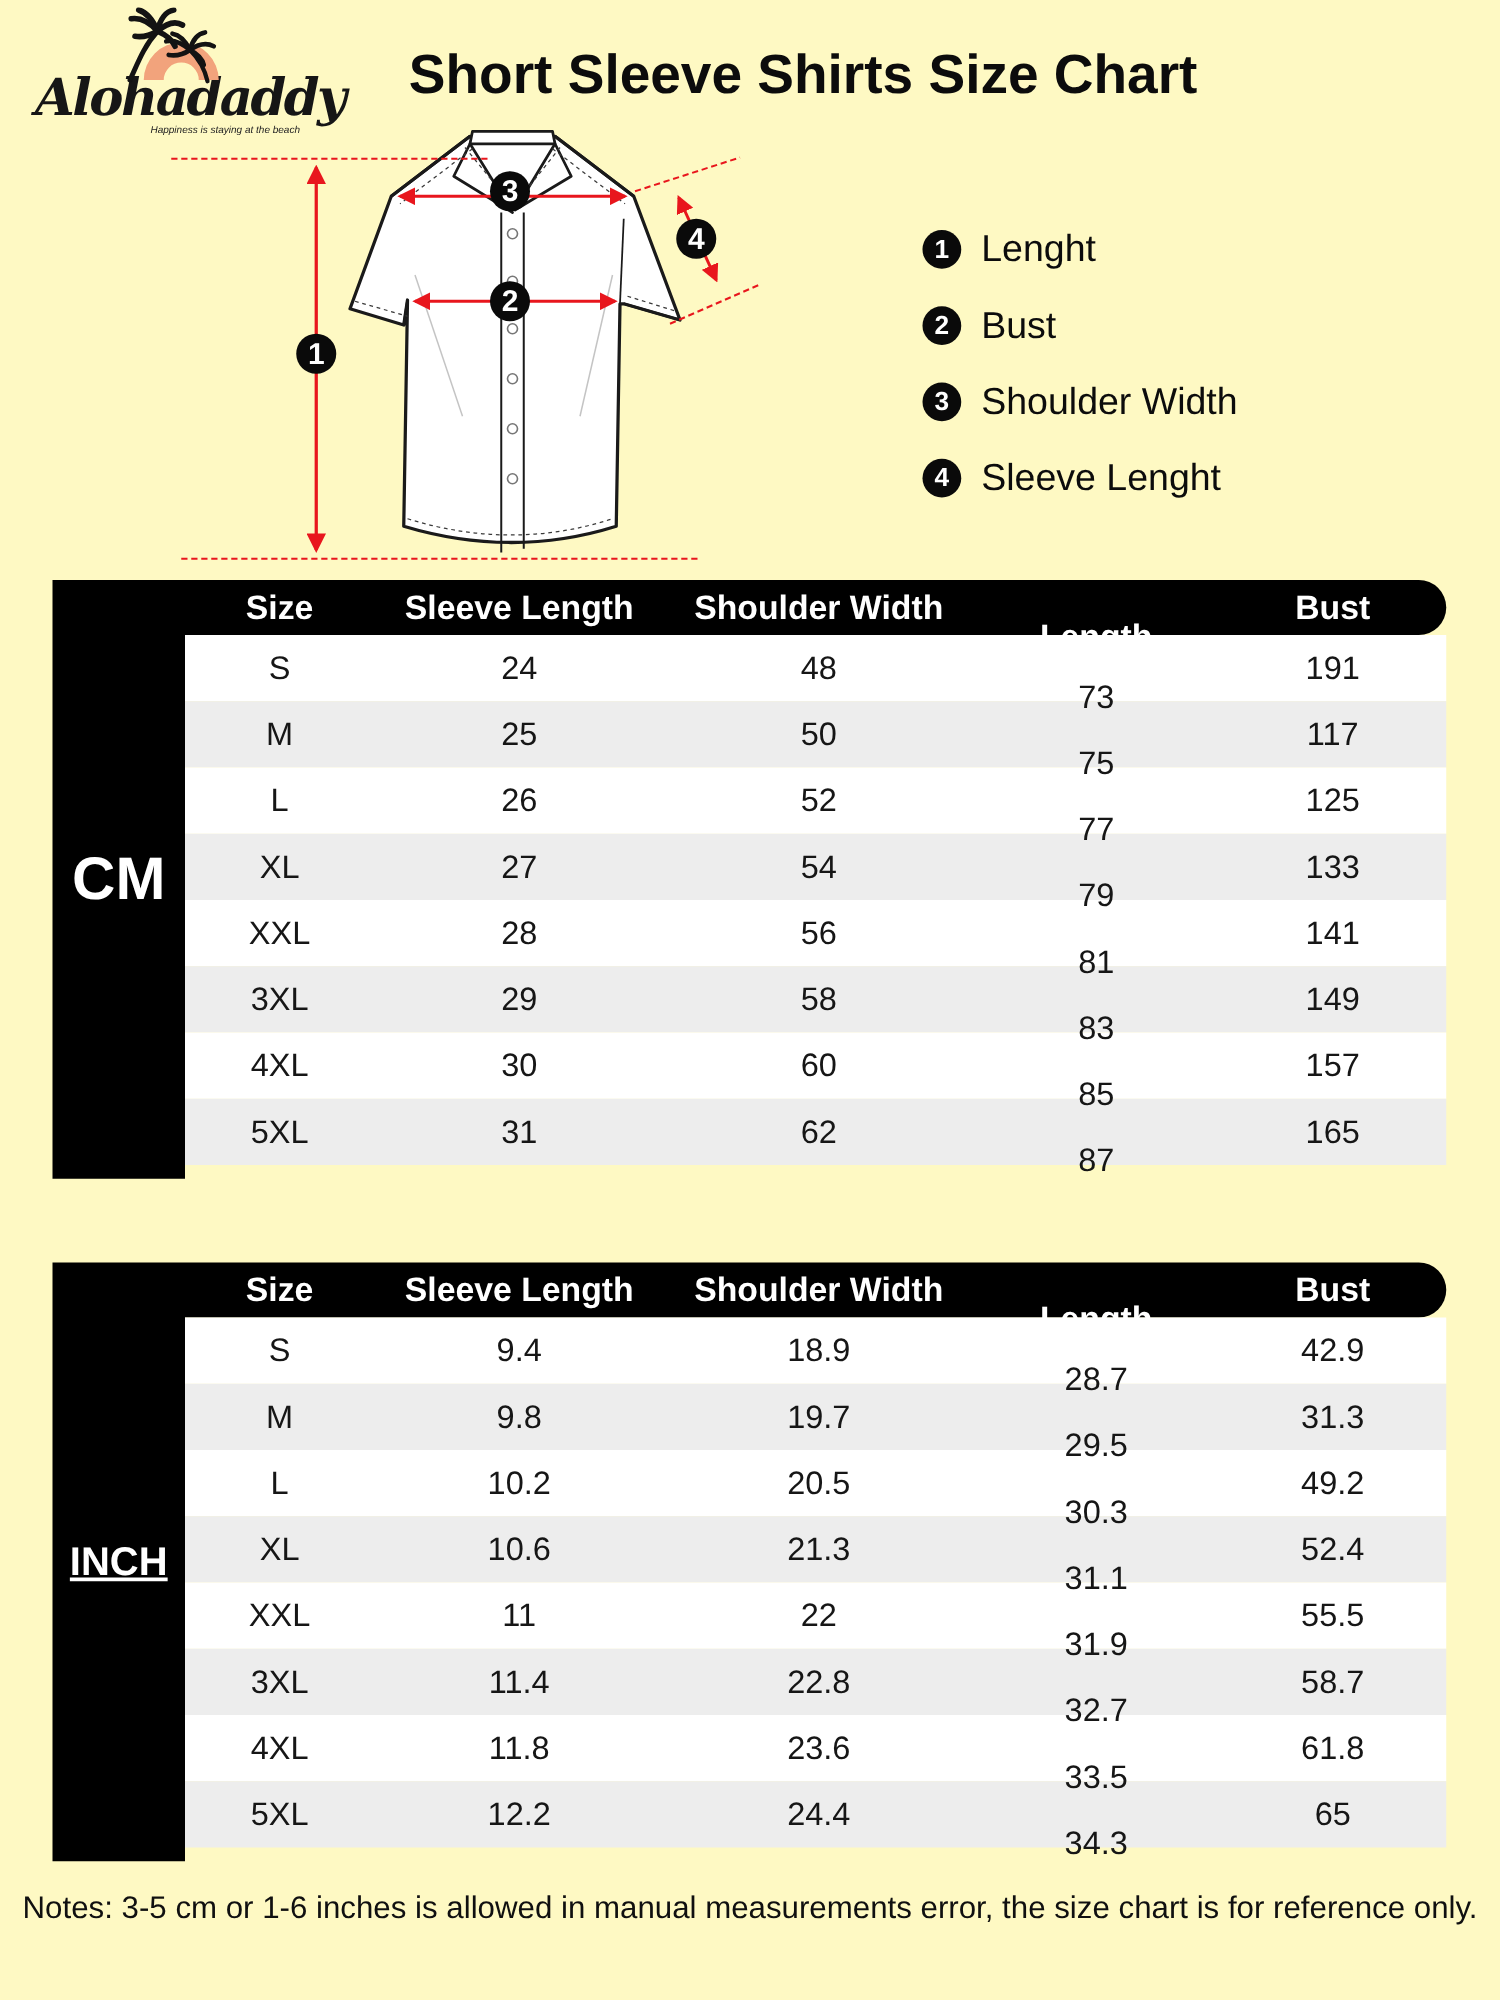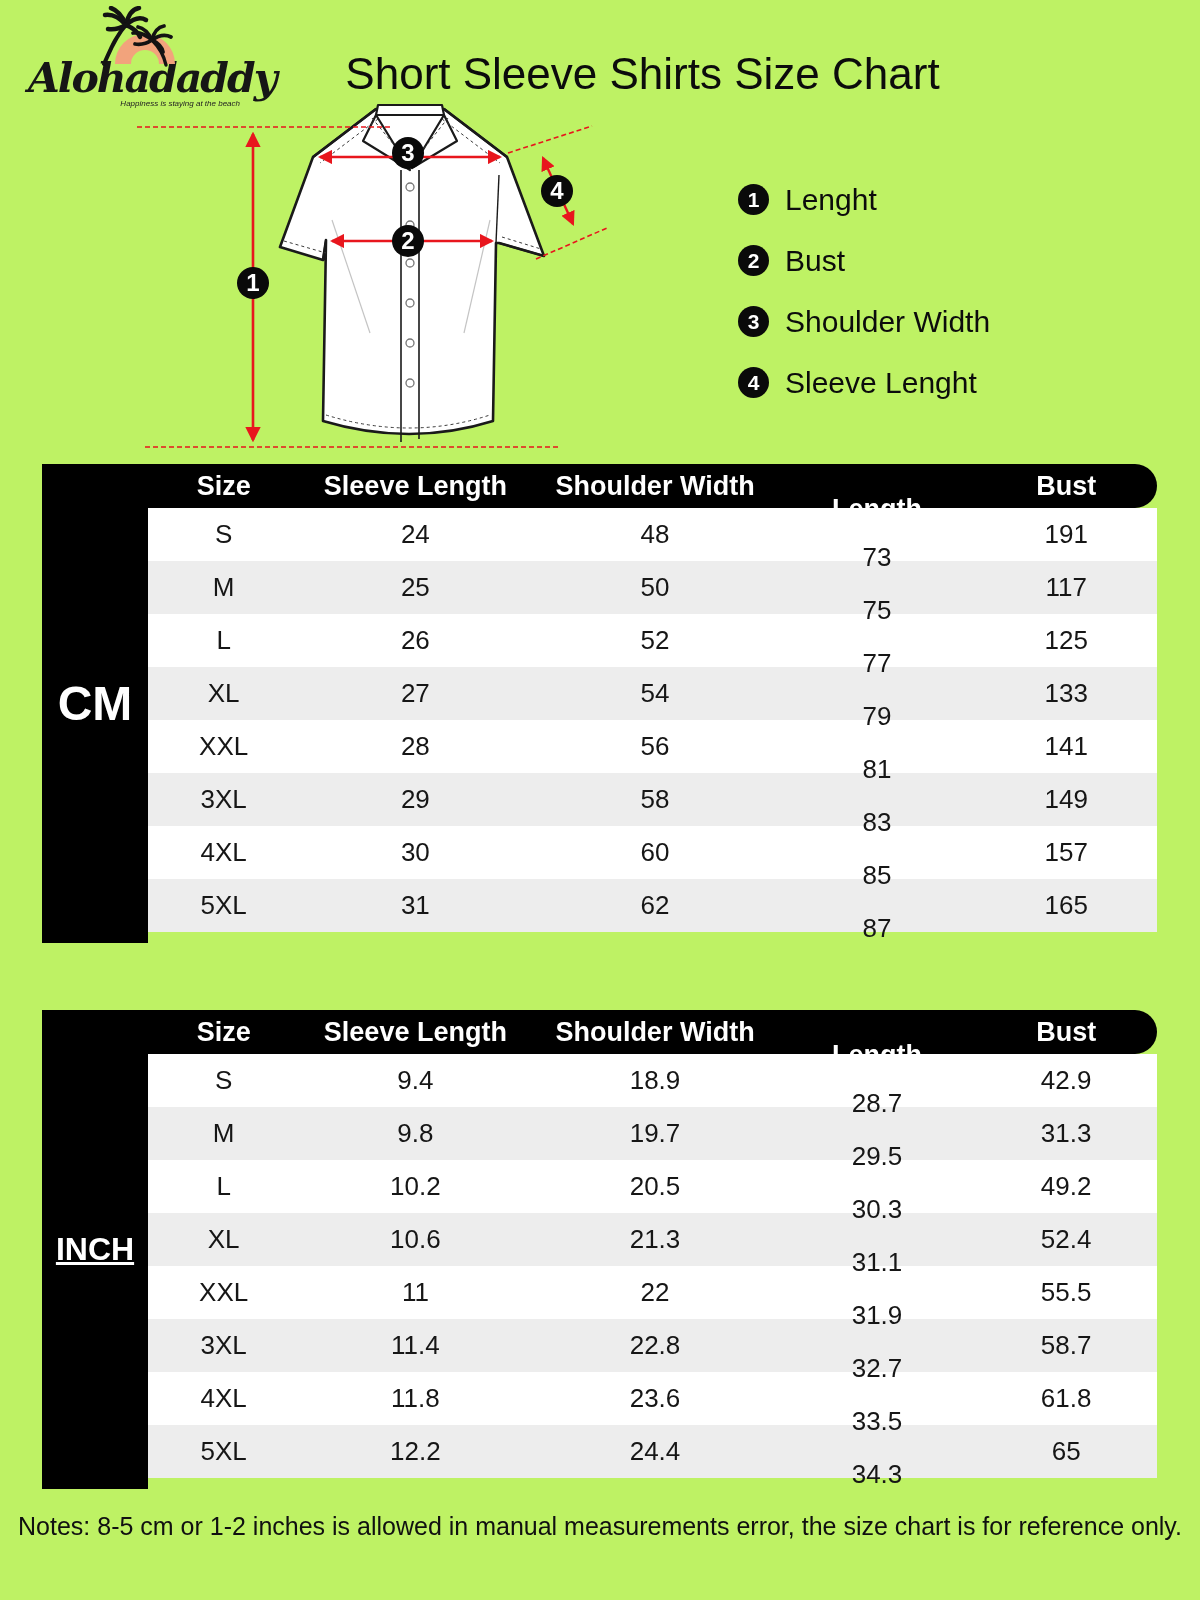--- a/index.html
+++ b/index.html
@@ -1,29 +1,29 @@
 <!DOCTYPE html>
 <html><head>
 <meta charset="utf-8">
 <style>
   html,body{margin:0;padding:0;background:#fff;}
-  .page{position:relative;width:1200px;height:1600px;background:#bef264;overflow:hidden;
+  .page{position:relative;width:1200px;height:1600px;background:#fef9c3;overflow:hidden;
         font-family:"Liberation Sans", sans-serif;color:#111;}
 
   
   .logo{position:absolute;left:28px;top:6px;width:250px;}
   .logo-icon{position:relative;display:block;margin-left:58px;width:100px;height:62px;}
   .brand-name{font-family:"DejaVu Serif", serif;font-style:italic;font-weight:bold;
               font-size:41px;letter-spacing:-2px;line-height:1;margin-top:-10px;color:#161616;
               white-space:nowrap;}
   .brand-tagline{font-size:8px;font-style:italic;color:#222;width:212px;text-align:right;margin-top:0px;}
 
   
-  .page-title{position:absolute;left:0;right:0;top:33px;padding-left:85px;margin:16px;
-              text-align:center;font-size:44px;font-weight:normal;color:#0c0c0c;letter-spacing:0px;}
+  .page-title{position:absolute;left:0;right:0;top:33px;padding-left:85px;margin:2px;
+              text-align:center;font-size:44px;font-weight:bold;color:#0c0c0c;letter-spacing:0px;}
 
   
   .shirt-svg{position:absolute;left:120px;top:95px;}
 
   
   .legend{position:absolute;left:738px;top:182px;display:flex;flex-direction:column;gap:26px;}
   .legend-item{display:flex;align-items:center;gap:16px;height:35px;}
   .legend-badge{width:31px;height:31px;border-radius:50%;background:#0a0a0a;color:#fff;
                 display:flex;align-items:center;justify-content:center;
                 font-size:21px;font-weight:bold;flex:0 0 31px;}
@@ -308,15 +308,15 @@
             <div class="cell c0">5XL</div>
             <div class="cell c1">12.2</div>
             <div class="cell c2">24.4</div>
             <div class="cell c3">34.3</div>
             <div class="cell c4">65</div>
           </div>
         </div>
     </div>
   </div>
 
-  <p class="notes">Notes: 8-5 cm or 1-2 inches is allowed in manual measurements error, the size chart is for reference only.</p>
+  <p class="notes">Notes: 3-5 cm or 1-6 inches is allowed in manual measurements error, the size chart is for reference only.</p>
 
 </div>
 
 </body></html>

